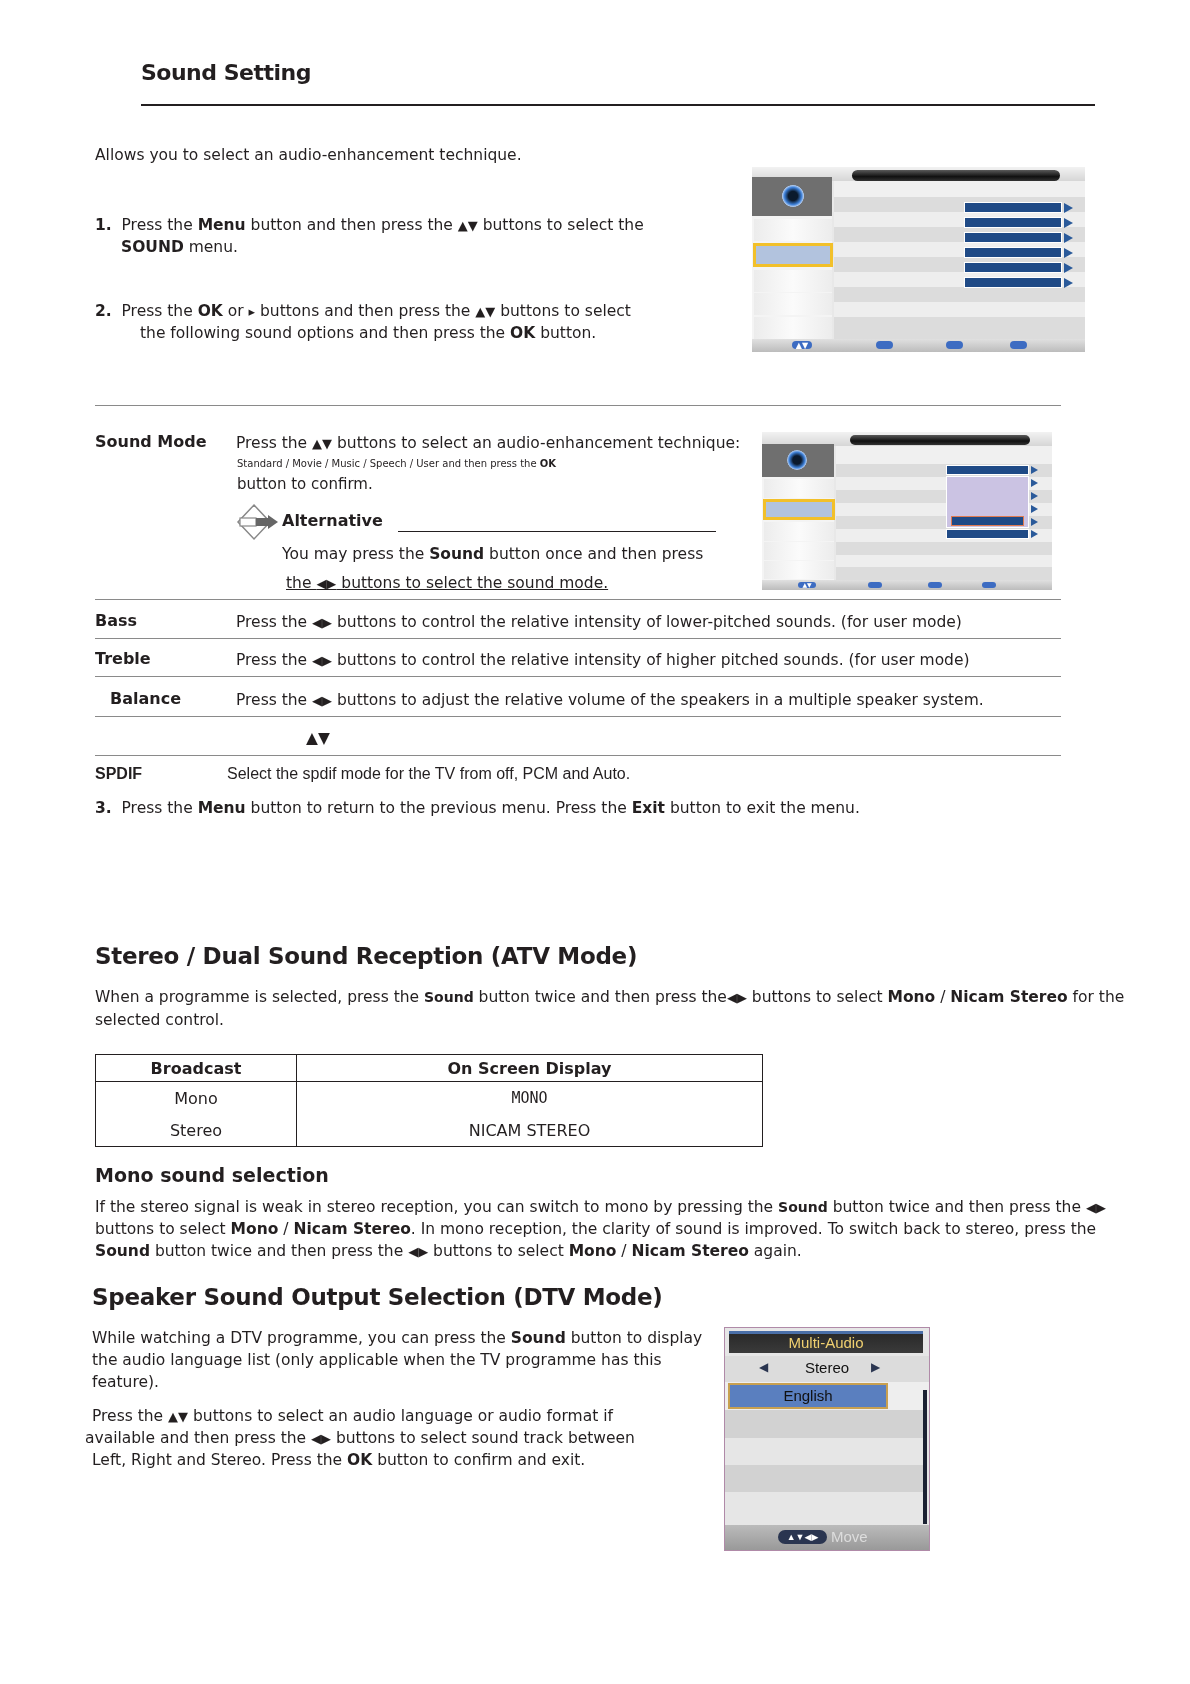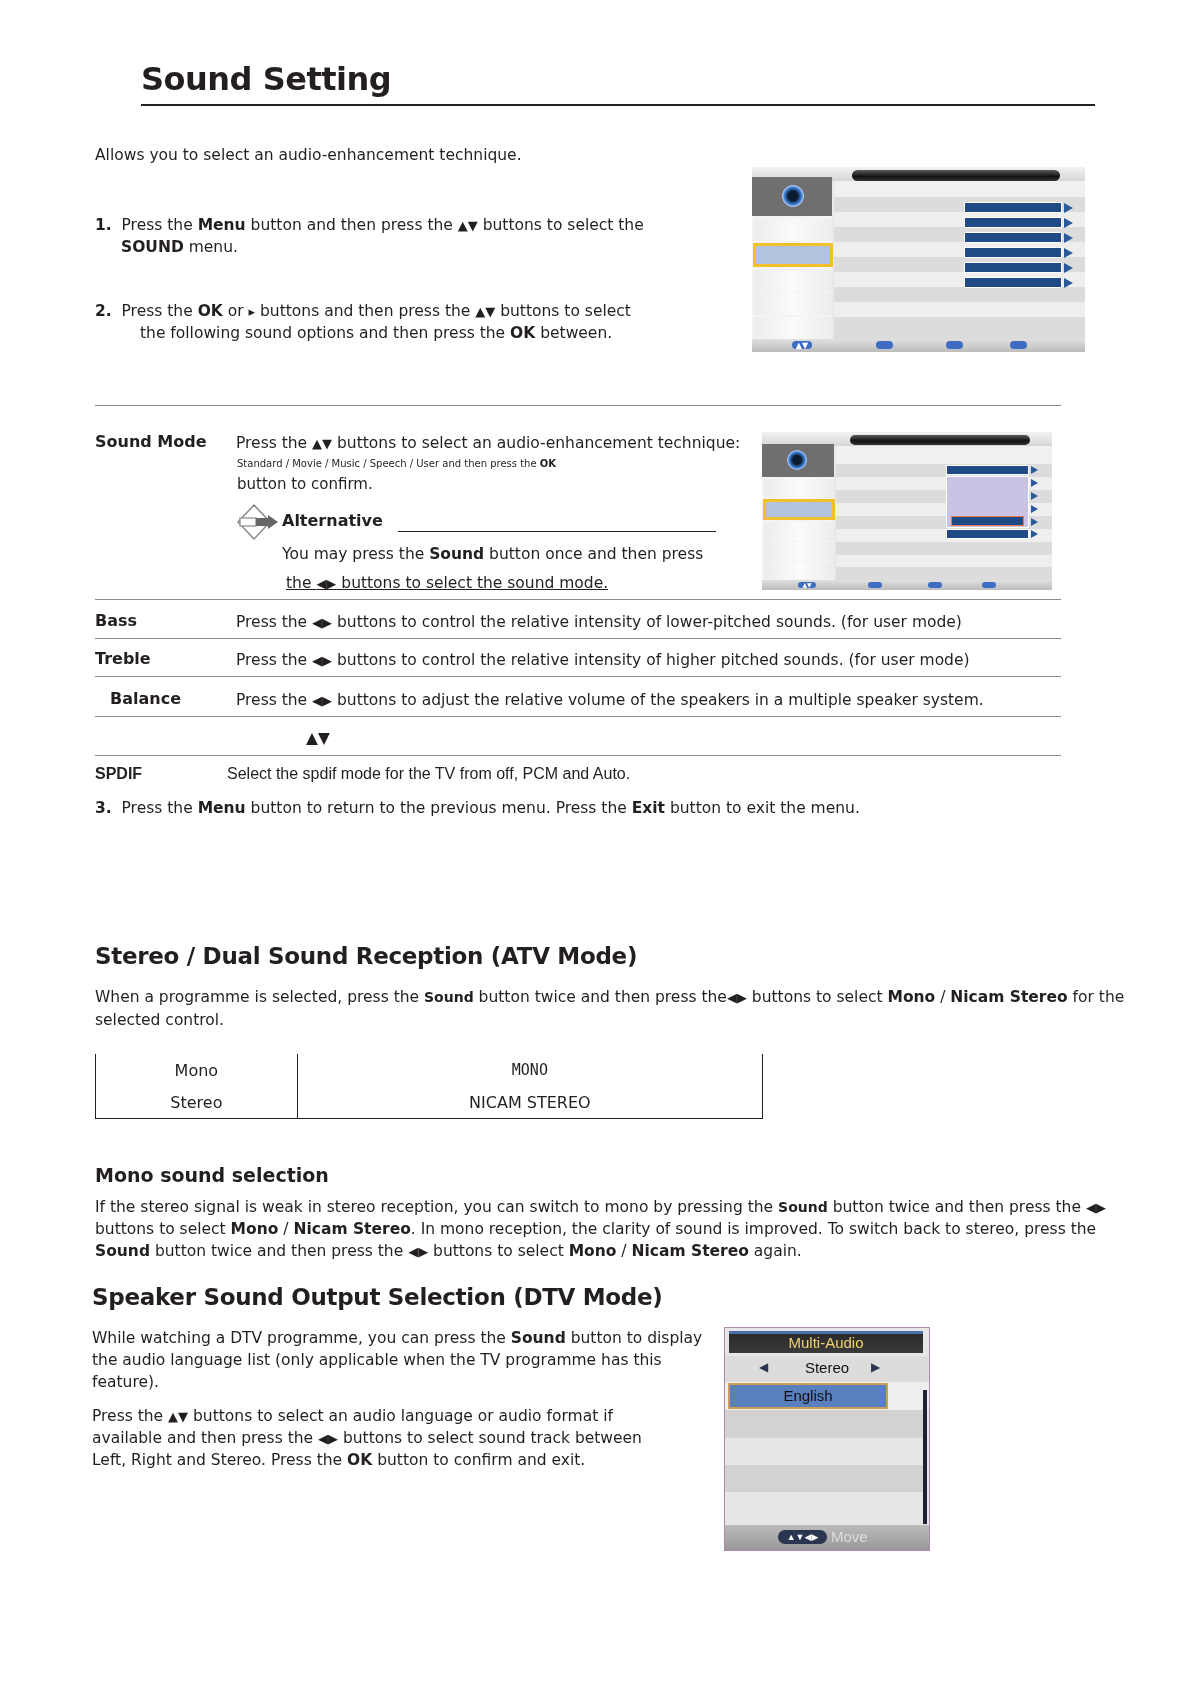--- a/index.html
+++ b/index.html
@@ -1,19 +1,19 @@
 <!DOCTYPE html>
 <html><head>
 <meta charset="utf-8">
 <style>
   html, body { margin:0; padding:0; }
   body { width:1190px; height:1684px; background:#ffffff; position:relative; overflow:hidden;
          font-family:"DejaVu Sans", sans-serif; color:#231f20; }
   .abs { position:absolute; }
-  .title { left:141px; top:60px; font-size:32px; font-weight:bold; letter-spacing:-0.5px;text-align:center; }
+  .title { left:141px; top:60px; font-size:22px; font-weight:bold; letter-spacing:-0.5px;text-align:center; }
   .title-rule { left:141px; top:104px; width:954px; height:2px; background:#231f20; }
   .p { font-size:15.5px; line-height:22px; white-space:nowrap; }
   .p b { font-weight:bold; }
   .arr { font-size:13px; }
   .rule { height:1px; background:#8a8a8a; left:95px; width:966px; }
   .lbl { font-size:16px; font-weight:bold; }
   .h2 { font-size:23px; font-weight:bold; letter-spacing:-0.3px; }
   .h3 { font-size:19px; font-weight:bold; }
   .mono { font-family:"DejaVu Sans Mono", monospace; }
   .arial { font-family:"Liberation Sans", sans-serif; }
@@ -54,21 +54,21 @@
 </div>
 <div class="abs p" style="left:121px;top:236px;">
   <b>SOUND</b><span> menu.</span>
 </div>
 
 <div class="abs p" style="left:95px;top:300px;">
   <b>2.</b>&nbsp;
   <span>Press the </span><b>OK</b><span> or </span><span class="arr">▸</span><span> buttons and  then  press  the  </span><span class="arr">▲▼</span><span> buttons  to  select</span>
 </div>
 <div class="abs p" style="left:140px;top:322px;">
-  <span>the  following sound  options and then press  the  </span><b>OK</b><span>  between.</span>
+  <span>the  following sound  options and then press  the  </span><b>OK</b><span>  button.</span>
 </div>
 
 <div class="tv" style="left:752px;top:167px;width:333px;height:185px;">
   <div class="topbar"></div>
   <div class="titlepill" style="left:100px;top:3px;width:208px;height:11px;"></div>
   <div class="side" style="top:14px;width:80px;height:158px;"></div>
   <div class="iconbox" style="top:10px;width:80px;height:39px;">
     <div class="speaker" style="left:30px;top:8px;width:22px;height:22px;"></div>
   </div>
   <div class="sidebtn" style="left:2px;top:52px;width:78px;height:22px;"></div>
@@ -204,20 +204,24 @@
 </div>
 
 <div class="abs h2" style="left:95px;top:943px;">Stereo / Dual Sound Reception (ATV Mode)</div>
 <div class="abs p" style="left:95px;top:986px;">
   <span>When a programme is selected, press the </span><b style="font-size:14px;">Sound</b><span> button twice and then press the</span><span class="arr">◀▶</span><span> buttons to select </span><b>Mono</b><span> / </span><b>Nicam Stereo</b><span> for the</span>
 </div>
 <div class="abs p" style="left:95px;top:1009px;">selected control.</div>
 
 <table class="bt">
   <tbody>
+      <tr>
+    <th style="width:200px;">Broadcast</th>
+    <th>On Screen Display</th>
+  </tr>
   <tr>
     <td>Mono</td>
     <td class="mono" style="font-size:15px;">MONO</td>
   </tr>
   <tr>
     <td>Stereo</td>
     <td>NICAM STEREO</td>
   </tr>
 </tbody>
   </table>
@@ -235,21 +239,21 @@
 
 <div class="abs h2" style="left:92px;top:1284px;">Speaker Sound Output Selection (DTV Mode)</div>
 <div class="abs p" style="left:92px;top:1327px;">
   <span>While watching a DTV programme, you can press the </span><b>Sound</b><span> button to display</span>
 </div>
 <div class="abs p" style="left:92px;top:1349px;">the audio language list (only applicable when the TV programme has this</div>
 <div class="abs p" style="left:92px;top:1371px;">feature).</div>
 <div class="abs p" style="left:92px;top:1405px;">
   <span>Press the </span><span class="arr">▲▼</span><span> buttons to select an audio language or audio format if</span>
 </div>
-<div class="abs p" style="left:92px;top:1427px;">
+<div class="abs p" style="left:85px;top:1427px;">
   <span>available and then press the </span><span class="arr">◀▶</span><span> buttons to select sound track between</span>
 </div>
 <div class="abs p" style="left:92px;top:1449px;">
   <span> Left, Right and Stereo. Press the </span><b>OK</b><span> button to  confirm and exit.</span>
 </div>
 
 <div class="ma">
   <div class="abs arial" style="left:4px;top:3px;width:194px;height:22px;background:linear-gradient(#4a6fa8 0 3px,#2a2a2a 3px,#3a3a3a);color:#f0d070;font-size:15px;text-align:center;line-height:24px;">Multi-Audio</div>
   <div class="abs" style="left:0;top:28px;width:204px;height:26px;background:#dcdcdc;"></div>
   <div class="abs arial" style="left:34px;top:32px;font-size:12px;color:#2a3550;">◀</div>

